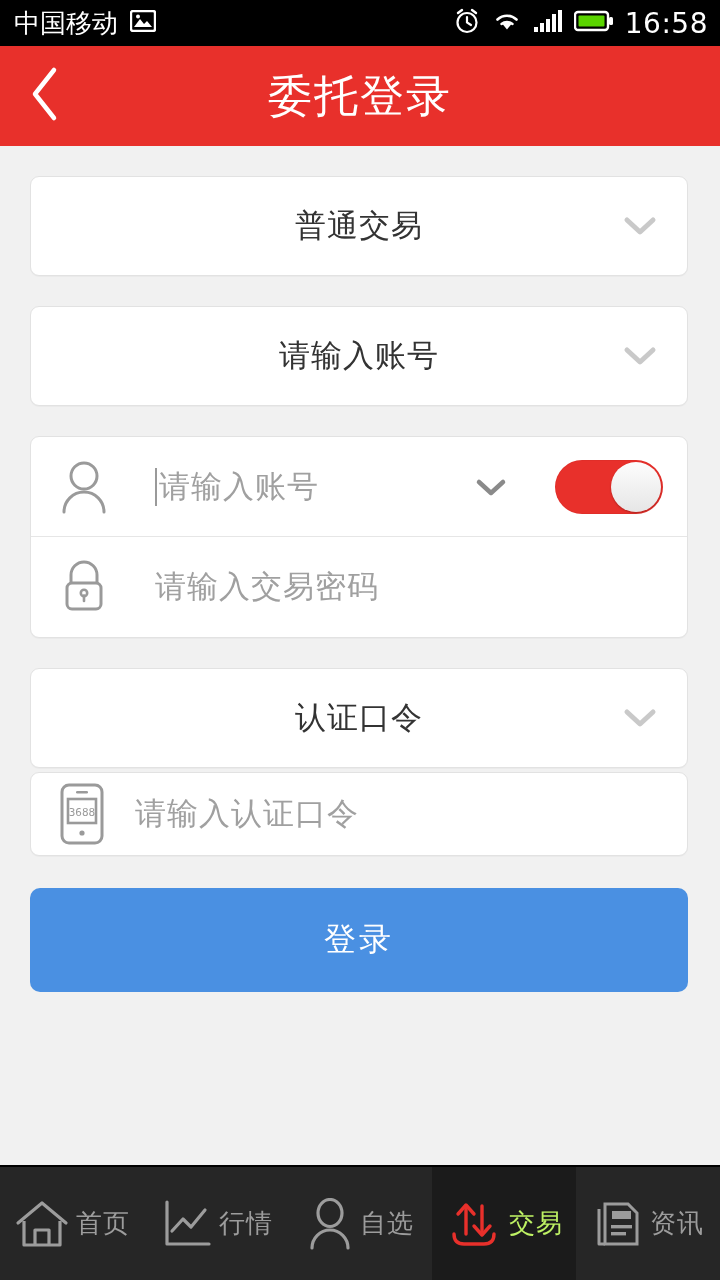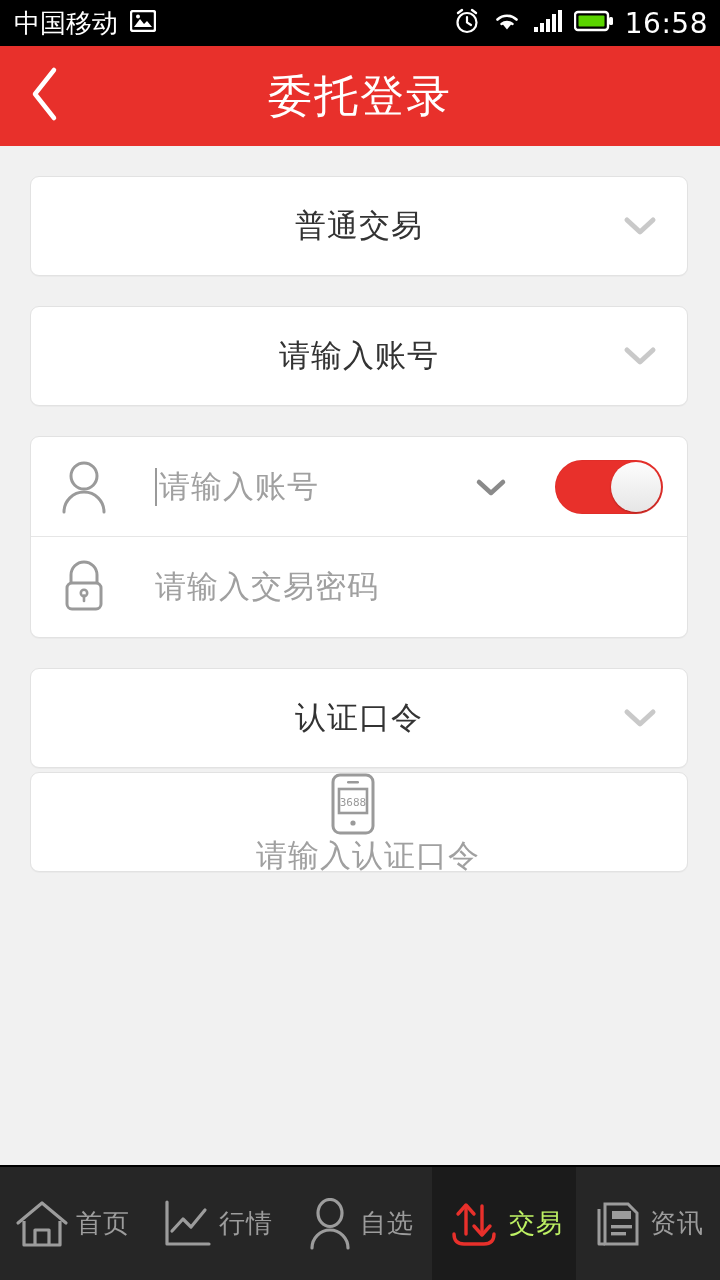--- a/index.html
+++ b/index.html
@@ -99,21 +99,21 @@
     box-shadow: inset 0 0 0 1px rgba(0,0,0,0.03);
   }
   .toggle .knob {
     position: absolute; top: 2px; right: 2px;
     width: 50px; height: 50px; border-radius: 50%;
     background: linear-gradient(#fdfdfd, #e6e6e6);
     box-shadow: 0 1px 2px rgba(0,0,0,0.28);
   }
 
   .token-select { margin-bottom: 4px; }
-  .token-card { height: 100px; display: flex; align-items: center; padding: 0 24px 0 28px; margin-bottom: 32px; flex-direction: column; }
+  .token-card { height: 84px; display: flex; align-items: center; padding: 0 24px 0 28px; margin-bottom: 32px; }
 
   .login-btn {
     height: 104px; width: 100%;
     background: #4a90e2;
     border: none; border-radius: 10px;
     color: #fff; font-size: 32px; letter-spacing: 3px;
     font-family: "DejaVu Sans", "Liberation Sans", sans-serif;
     display: flex; align-items: center; justify-content: center;
   }
 
@@ -269,20 +269,21 @@
           <rect x="9" y="16" width="28" height="24" fill="none" stroke="#9a9a9a" stroke-width="2.6"></rect>
           <text x="23" y="33" font-size="11" font-family="'DejaVu Sans Mono', monospace" fill="#9a9a9a" text-anchor="middle">3688</text>
           <circle cx="23" cy="50" r="2.6" fill="#9a9a9a"></circle>
         </svg>
       </span>
       <span class="field-input">
         <span class="ph">请输入认证口令</span>
       </span>
     </div>
 
+    <button class="login-btn">登录</button>
   </div>
 
   <div class="tabbar">
 
     <div class="tab">
       <span class="tab-icon">
         <svg width="56" height="50" viewBox="0 0 56 50">
           <path d="M4 24 L28 4 L52 24" fill="none" stroke="#9c9c9c" stroke-width="3.2" stroke-linecap="round" stroke-linejoin="round"></path>
           <path d="M10 22 L10 46 L46 46 L46 22" fill="none" stroke="#9c9c9c" stroke-width="3.2" stroke-linejoin="round"></path>
           <path d="M21 46 L21 31 L35 31 L35 46" fill="none" stroke="#9c9c9c" stroke-width="3.2" stroke-linejoin="round"></path>

